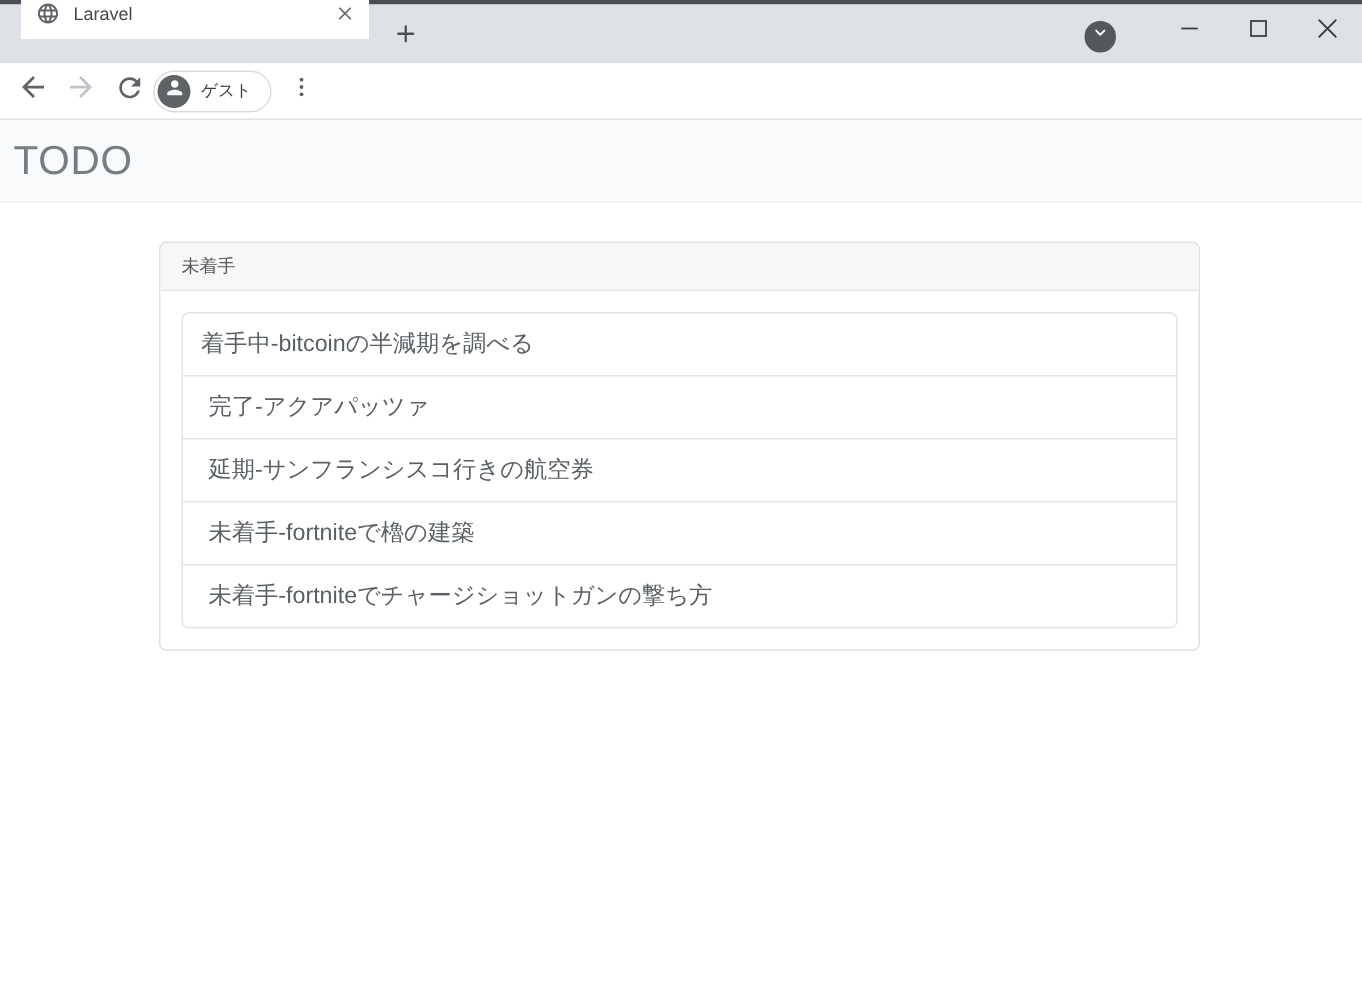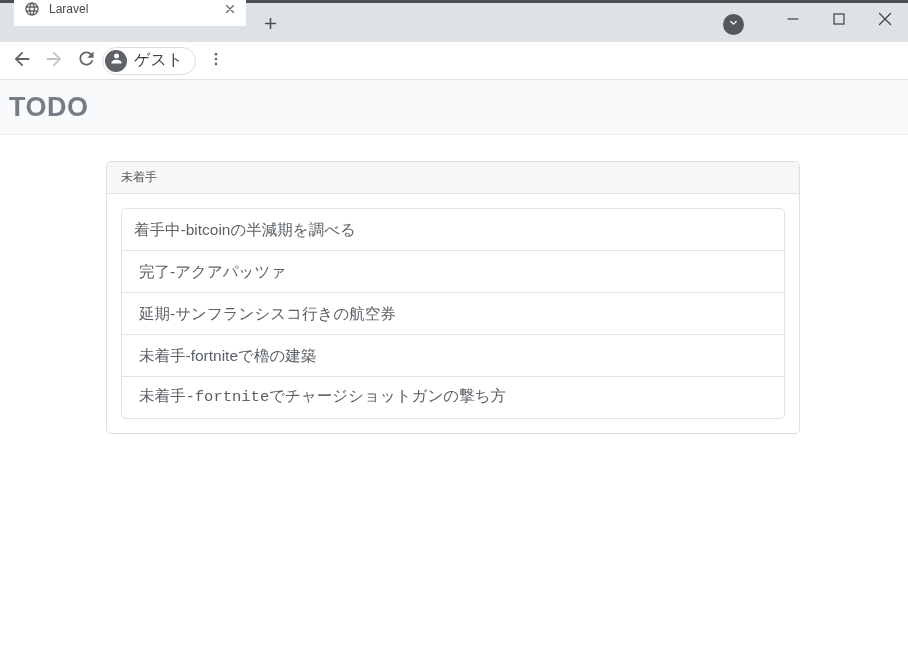--- a/index.html
+++ b/index.html
@@ -43,42 +43,42 @@
   }
   .urlbar .info-wrap { display: flex; margin-right: 12px; cursor: pointer; }
   .url-text { font-size: 14px; color: #3c4043; white-space: nowrap; }
   .url-path { color: #5f6368; }
 
   .profile-chip {
     height: 28px; border: 1px solid #dadce0; border-radius: 14px; background: #ffffff;
     display: flex; align-items: center; padding: 2px 12px 2px 2px; gap: 7px; flex: 0 0 auto; cursor: pointer;
   }
   .avatar { width: 22px; height: 22px; border-radius: 50%; background: #5f6368; display: flex; align-items: center; justify-content: center; }
-  .profile-label { font-size: 16px; color: #3c4043; white-space: nowrap; }
+  .profile-label { font-size: 11px; color: #3c4043; white-space: nowrap; }
   .menu-dots { width: 28px; height: 28px; display: flex; align-items: center; justify-content: center; margin-left: 6px; cursor: pointer; }
 
   
   .page { height: 582px; background: #ffffff; }
   .page-band { height: 55px; background: #f8fafc; border-bottom: 1px solid #eef0f3; display: flex; align-items: center; padding-left: 9px; }
-  .page-title { font-size: 27px; font-weight: 700; letter-spacing: 0.5px; color: #777d84; }
+  .page-title { font-size: 27px; font-weight: 400; letter-spacing: 0.5px; color: #777d84; }
 
   .content { padding-top: 26px; }
   .card { width: 694px; margin-left: 106px; background: #ffffff; border: 1px solid #dce0e4; border-radius: 5px; }
   .card-header {
     background: #f7f7f8; border-bottom: 1px solid #e1e4e7; border-radius: 5px 5px 0 0;
     padding: 7px 14px; font-size: 12px; color: #54595e;
   }
   .card-body { padding: 14px; }
   .todo-list { list-style: none; }
   .todo-list li {
     background: #ffffff; border: 1px solid #e1e4e7; margin-top: -1px;
     padding: 10px 17px; font-size: 15.5px; line-height: 21px; color: #5a6066; cursor: pointer;
   }
   .todo-list li:first-child { border-radius: 5px 5px 0 0; margin-top: 0; padding-left: 12px; }
-  .todo-list li:last-child { border-radius: 0 0 5px 5px; font-family: Liberation Mono, monospace; }
+  .todo-list li:last-child { border-radius: 0 0 5px 5px; }
 </style>
 </head>
 <body>
 
 <div class="window">
 
   <div class="frame-top"></div>
 
   <div class="tabstrip">
     <div class="tab">

